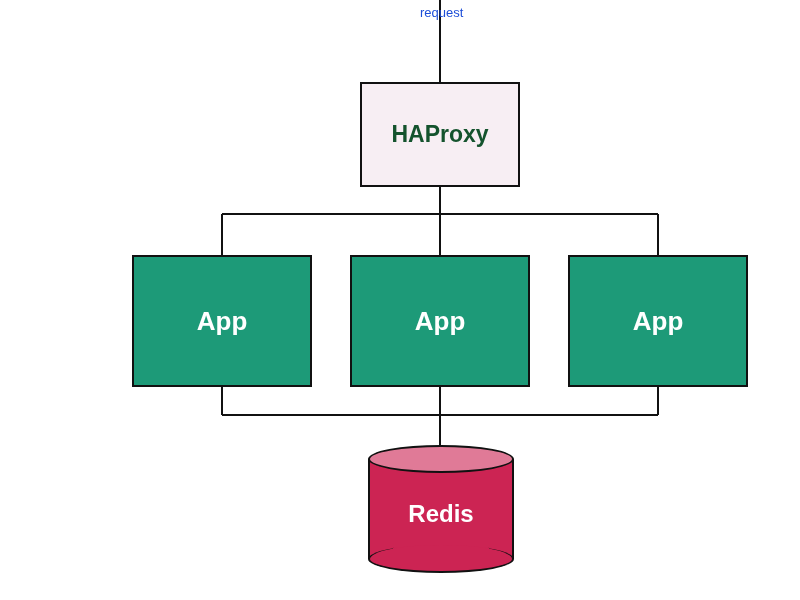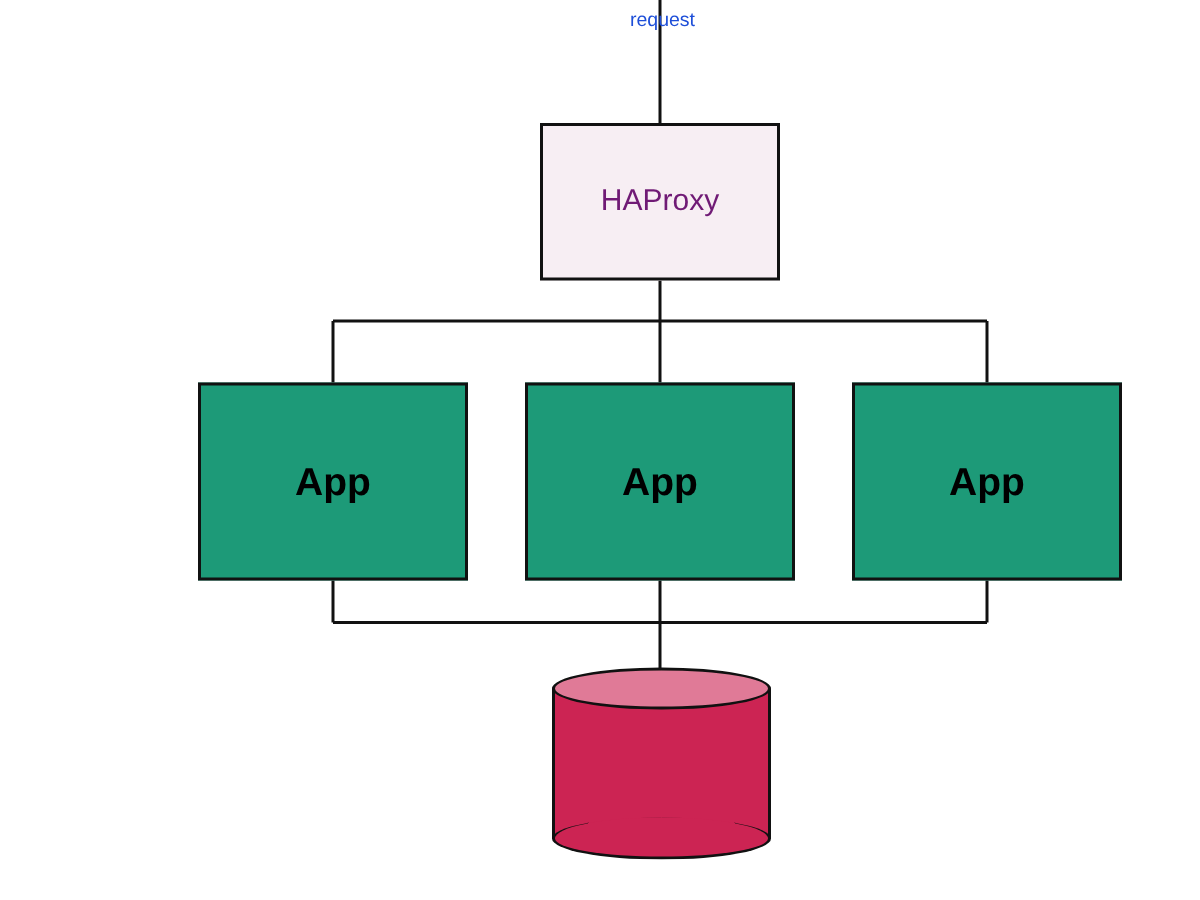--- a/index.html
+++ b/index.html
@@ -32,43 +32,43 @@
     width: 160px;
     height: 105px;
     background: #f7eef3;
     border: 2px solid #111;
     box-sizing: border-box;
     display: flex;
     align-items: center;
     justify-content: center;
   }
   .haproxy-label {
-    font-size: 20px;
-    color: #701a75;
-    font-weight: 400;
+    font-size: 23px;
+    color: #14532d;
+    font-weight: 700;
   }
   .app-box {
     position: absolute;
     top: 255px;
     width: 180px;
     height: 132px;
     background: #1d9a78; 
     border: 2px solid #111;
     box-sizing: border-box;
     display: flex;
     align-items: center;
     justify-content: center;
   }
   .app-box.app1 { left: 132px; }
   .app-box.app2 { left: 350px; }
   .app-box.app3 { left: 568px; }
   .app-label {
     font-size: 26px;
     font-weight: 700;
-    color: #000000;
+    color: #ffffff;
   }
 
   
   .redis-cyl {
     position: absolute;
     left: 368px;
     top: 445px;
     width: 146px;
     height: 115px;
   }
@@ -161,13 +161,14 @@
   <span class="app-label">App</span>
 </div>
 <div class="app-box app3">
   <span class="app-label">App</span>
 </div>
 
 <div class="redis-cyl">
   <div class="redis-body"></div>
   <div class="redis-bottom"></div>
   <div class="redis-top"></div>
+  <div class="redis-label">Redis</div>
 </div>
 
 </body></html>

